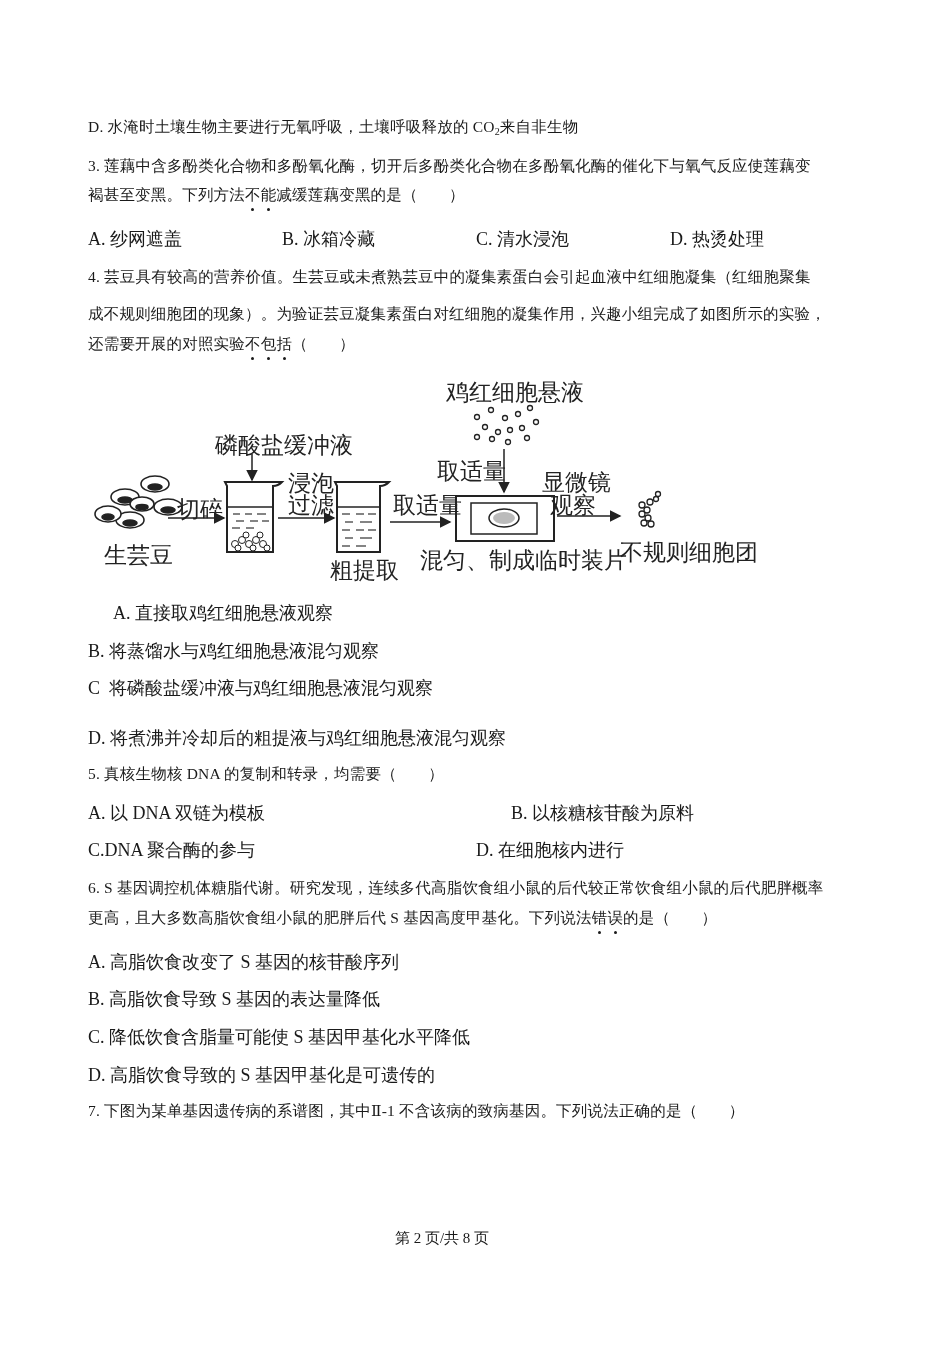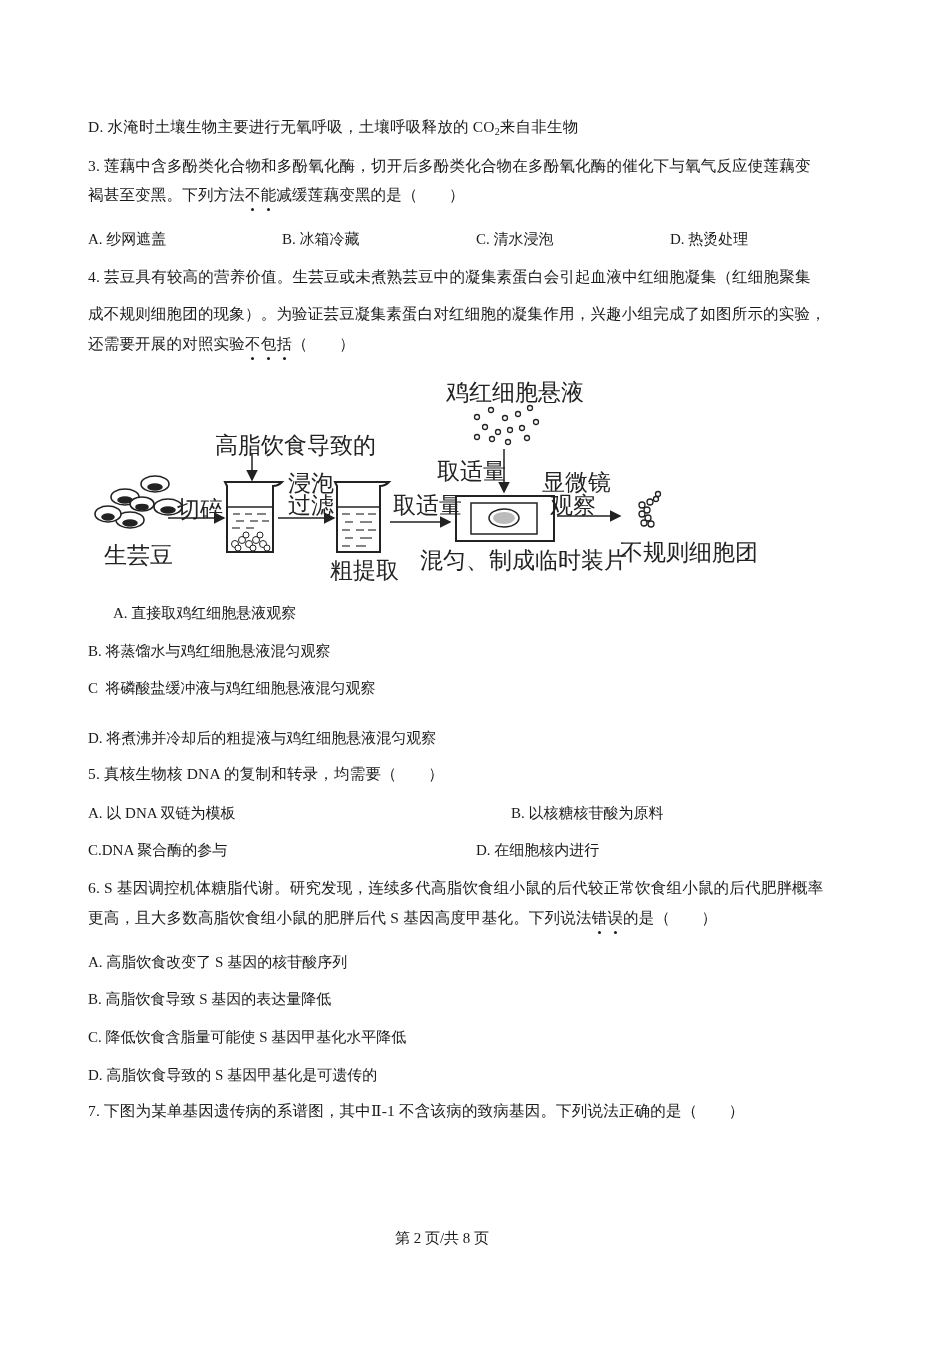--- a/index.html
+++ b/index.html
@@ -1,19 +1,19 @@
 <!DOCTYPE html>
 <html><head>
 <meta charset="utf-8">
 <style>
   html, body { margin: 0; padding: 0; background: #ffffff; }
   body { width: 950px; height: 1345px; position: relative; overflow: hidden;
          font-family: "Liberation Serif", "DejaVu Serif", serif; color: #1a1a1a; }
   .line { position: absolute; left: 88px; font-size: 15.5px; line-height: 20px; white-space: nowrap; letter-spacing: 0.2px; }
-  .opt { position: absolute; font-size: 15px; line-height: 20px; white-space: nowrap; }
+  .opt { position: absolute; font-size: 18px; line-height: 20px; white-space: nowrap; }
   .dot { position: relative; display: inline-block; }
   .dot::after { content: ""; position: absolute; left: 50%; bottom: -6px; width: 3px; height: 3px; margin-left: -1.5px; border-radius: 50%; background: #1a1a1a; }
   sub { font-size: 10px; vertical-align: -3px; line-height: 0; }
   .footer { position: absolute; top: 1229px; left: 0; width: 884px; text-align: center; font-size: 15px; }
   #figure { position: absolute; left: 90px; top: 372px; width: 600px; height: 210px; }
   .fig-label { position: absolute; font-family: "DejaVu Sans", sans-serif; font-size: 23px; color: #222; white-space: nowrap; }
 </style>
 </head>
 <body>
 
@@ -150,21 +150,21 @@
         <circle cx="558" cy="146" r="3"></circle>
         <circle cx="554" cy="151" r="3"></circle>
         <circle cx="561" cy="152" r="3"></circle>
         <circle cx="560" cy="130" r="3"></circle>
         <circle cx="566" cy="127" r="2.5"></circle>
         <circle cx="568" cy="122" r="2.5"></circle>
     </g>
   </svg>
   <span class="fig-label" style="left:14px;top:168px;">生芸豆</span>
   <span class="fig-label" style="left:87px;top:122px;">切碎</span>
-  <span class="fig-label" style="left:125px;top:58px;">高脂饮食导致的</span>
+  <span class="fig-label" style="left:125px;top:58px;">磷酸盐缓冲液</span>
   <span class="fig-label" style="left:198px;top:96px;">浸泡</span>
   <span class="fig-label" style="left:198px;top:118px;">过滤</span>
   <span class="fig-label" style="left:240px;top:183px;">粗提取</span>
   <span class="fig-label" style="left:303px;top:118px;">取适量</span>
   <span class="fig-label" style="left:356px;top:5px;">鸡红细胞悬液</span>
   <span class="fig-label" style="left:347px;top:84px;">取适量</span>
   <span class="fig-label" style="left:330px;top:173px;">混匀、制成临时装片</span>
   <span class="fig-label" style="left:452px;top:95px;text-align:center;">显微镜</span>
   <span class="fig-label" style="left:460px;top:118px;">观察</span>
   <span class="fig-label" style="left:530px;top:165px;">不规则细胞团</span>

